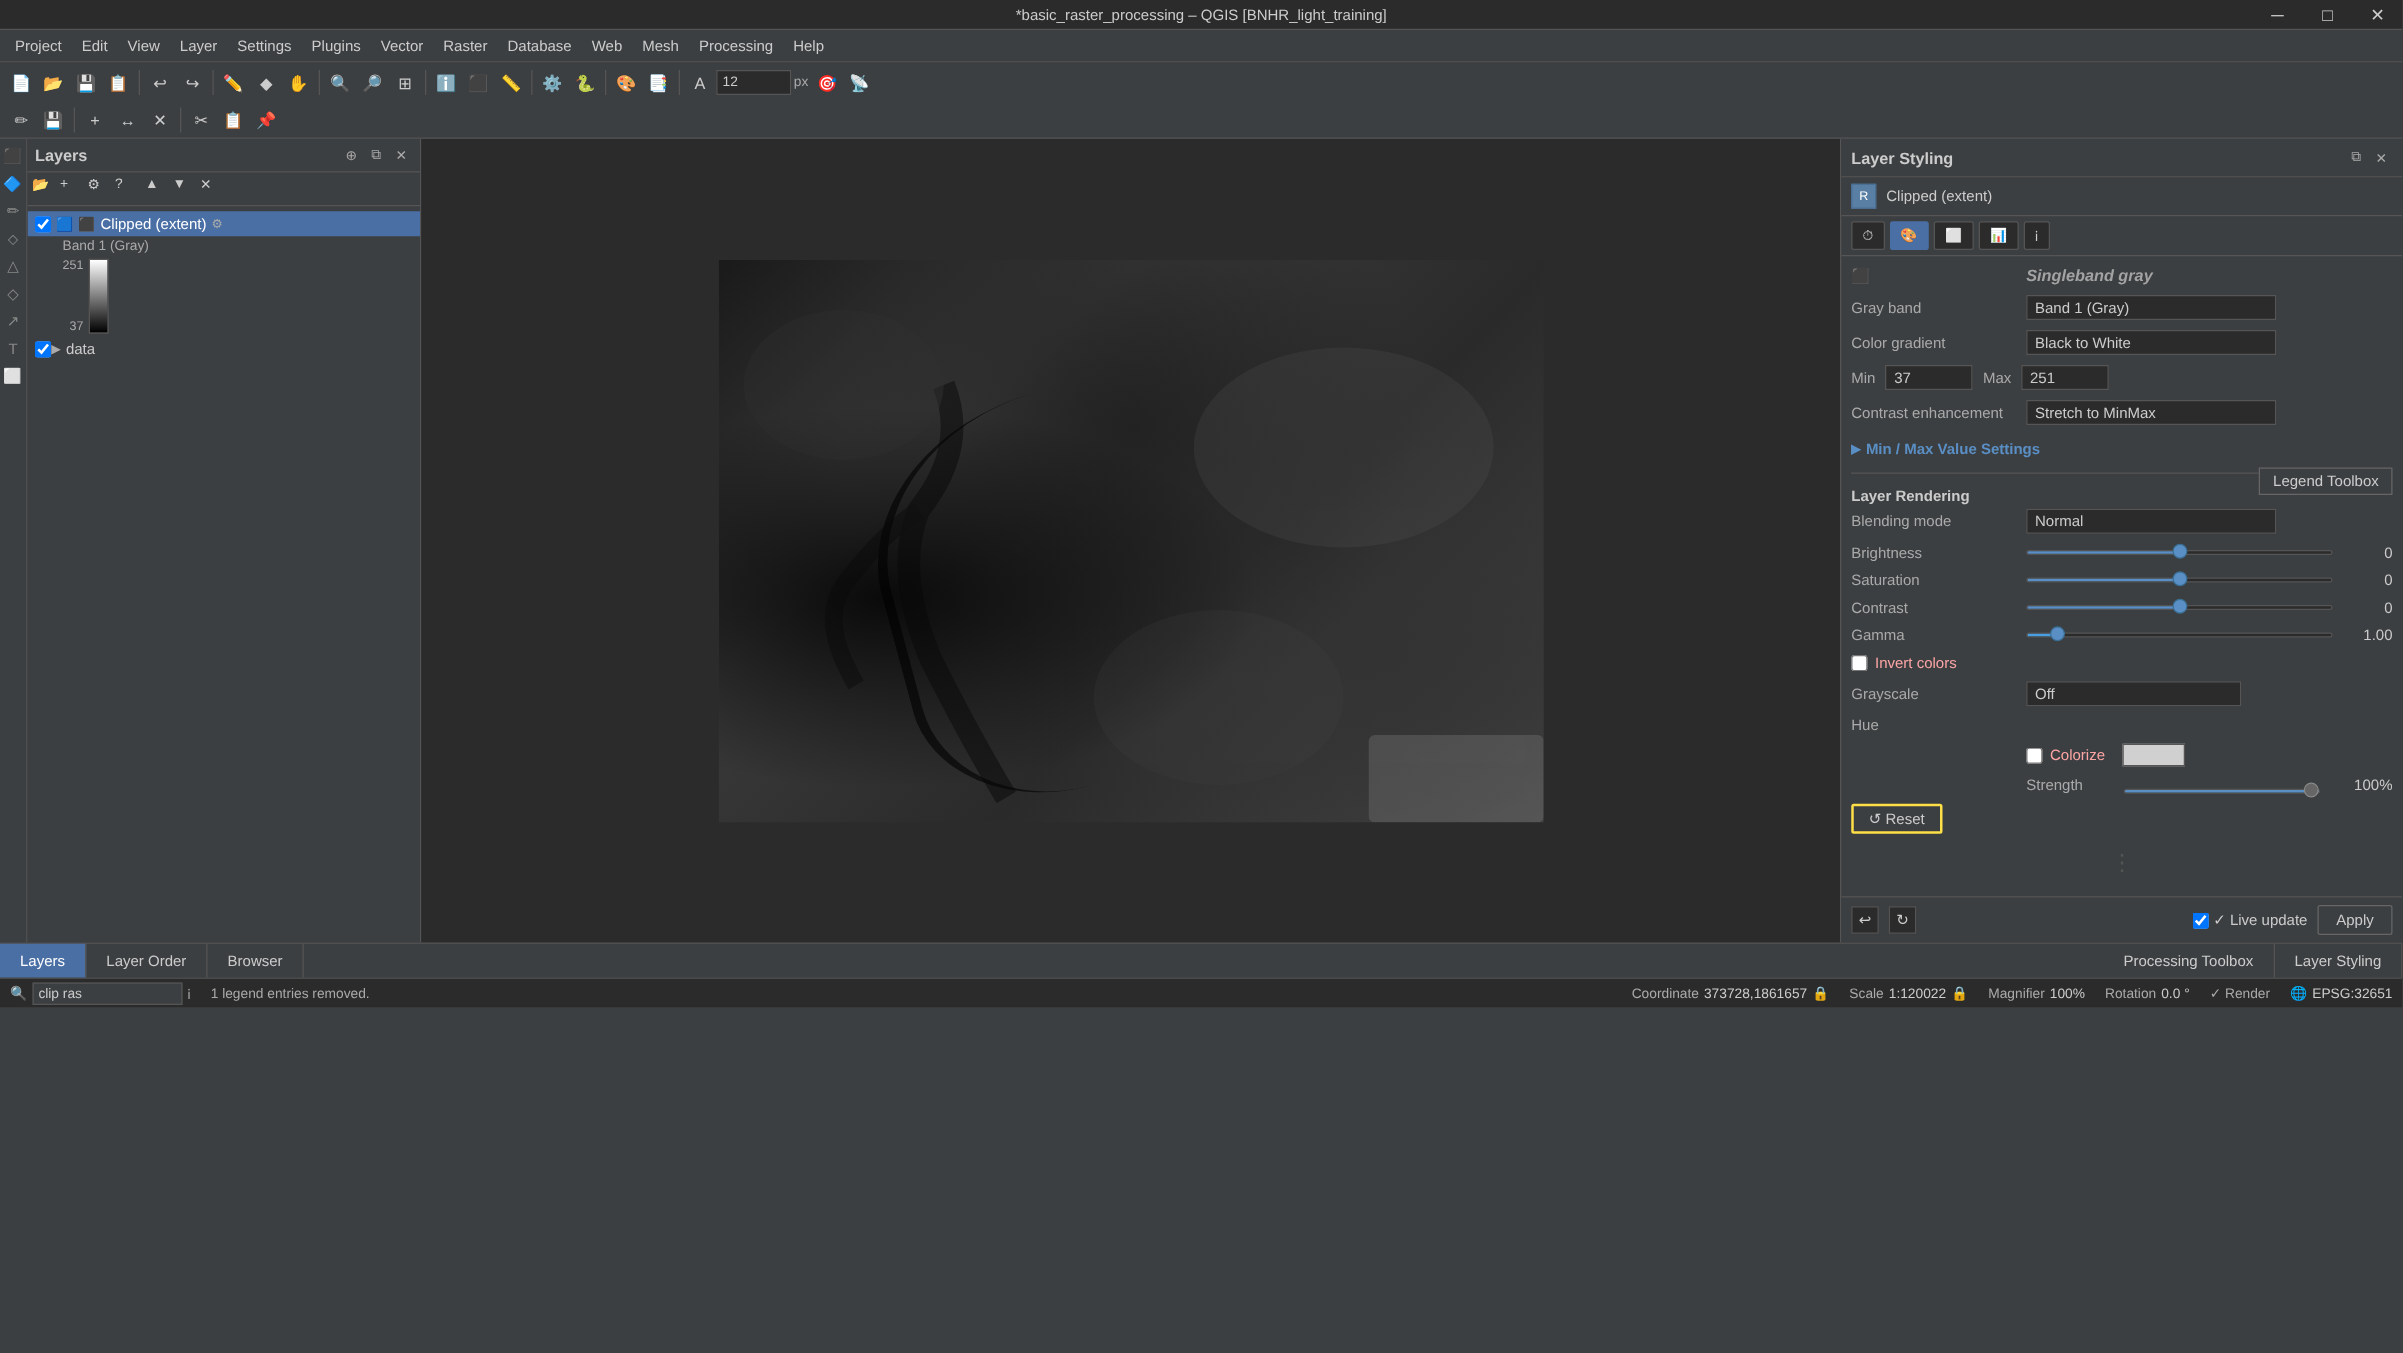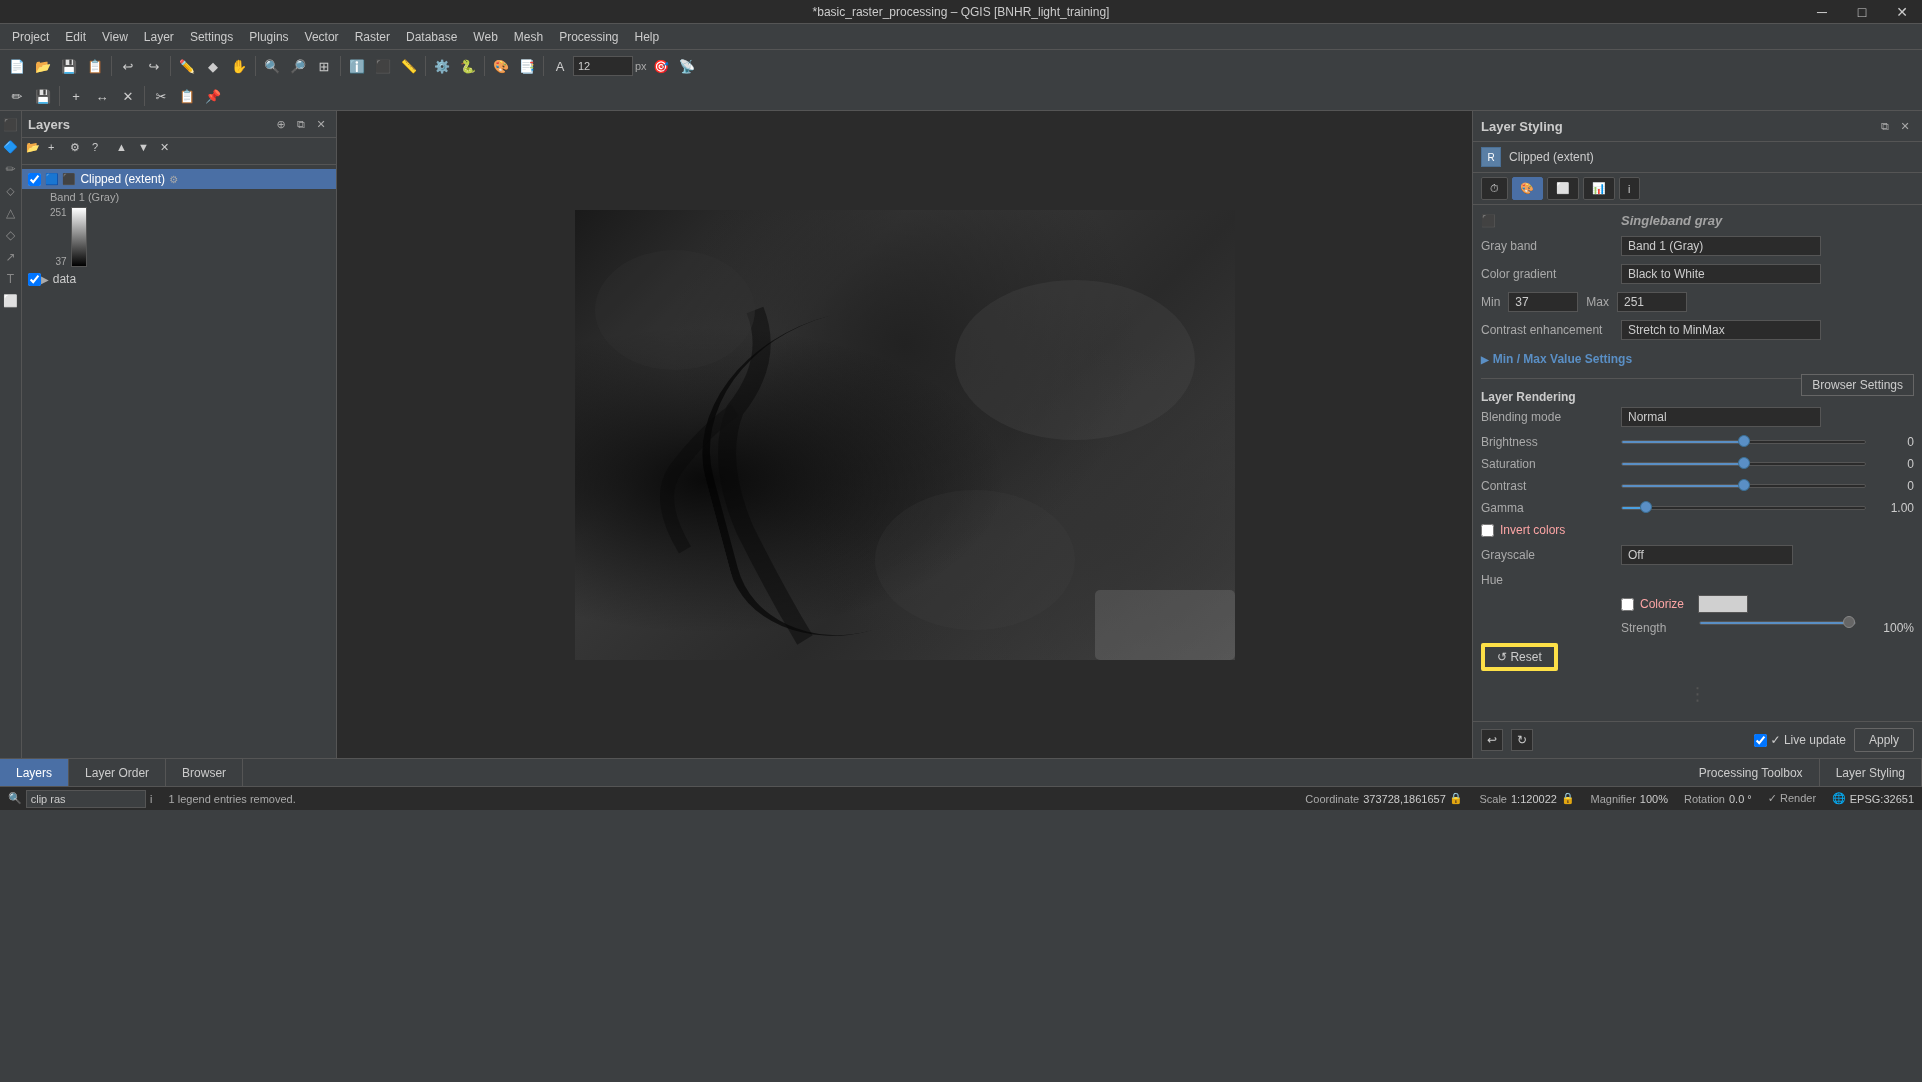--- a/index.html
+++ b/index.html
@@ -297,34 +297,34 @@
     .checkbox-label { color: #fca5a5; font-size: 12px; }
 
     
     .color-swatch {
       width: 50px; height: 18px; background: #d0d0d0;
       border: 1px solid #555; margin-left: 8px;
     }
 
     
     .strength-row {
-      display: flex; align-items: flex-start; gap: 8px; margin-bottom: 2px;
+      display: flex; align-items: flex-end; gap: 8px; margin-bottom: 2px;
     }
     .strength-label { color: #aaa; font-size: 12px; width: 70px; }
     .strength-track {
       flex: 1; height: 4px; background: #2b2b2b; border: 1px solid #555;
       border-radius: 2px; position: relative;
     }
     .strength-fill { height: 100%; background: #5a8fc5; width: 100%; border-radius: 2px; }
     .strength-thumb { position: absolute; top: -6px; right: 0; width: 12px; height: 12px; background: #666; border-radius: 50%; border: 1px solid #888; }
     .strength-val { width: 50px; text-align: right; color: #ccc; font-size: 12px; }
 
     
     .reset-btn {
-      background: #3c3f41; border: 4px solid #fde047;
+      background: #3c3f41; border: 2px solid #fde047;
       color: #ccc; padding: 3px 12px; cursor: pointer; font-size: 12px;
       display: inline-flex; align-items: center; gap: 4px; border-radius: 2px;
     }
 
     
     #styling-bottom {
       display: flex; align-items: center;
       padding: 6px 8px; border-top: 1px solid #555;
       background: #3c3f41; gap: 8px;
     }
@@ -595,21 +595,21 @@
           <option>Stretch to MinMax</option>
         </select>
       </div>
 
       <div class="collapsible-header">
         <span class="arrow">▶</span>
         <span>Min / Max Value Settings</span>
       </div>
 
       <div style="text-align:right;margin-bottom:8px;">
-        <button class="legend-btn">Browser Settings</button>
+        <button class="legend-btn">Legend Toolbox</button>
       </div>
 
       <div class="divider"></div>
 
       <div class="style-section">
         <div class="section-title">
           <span>Layer Rendering</span>
         </div>
 
         <div class="style-row">

